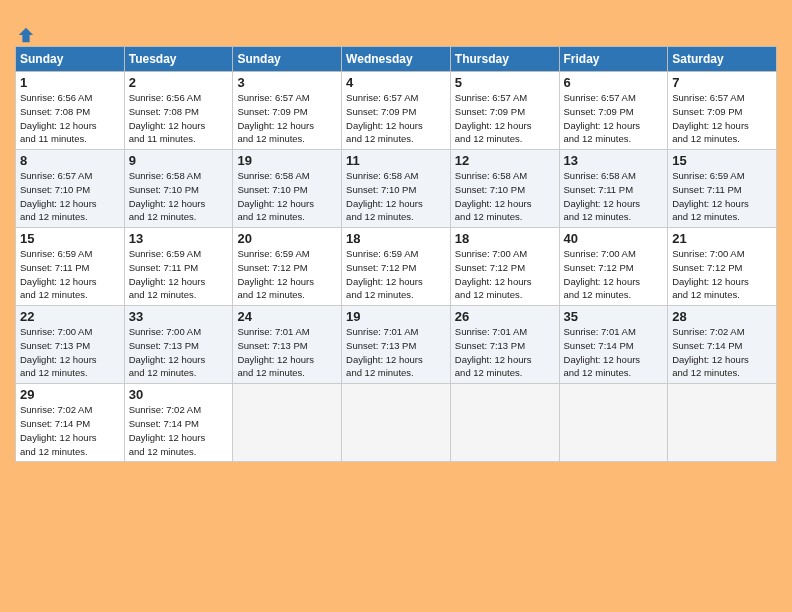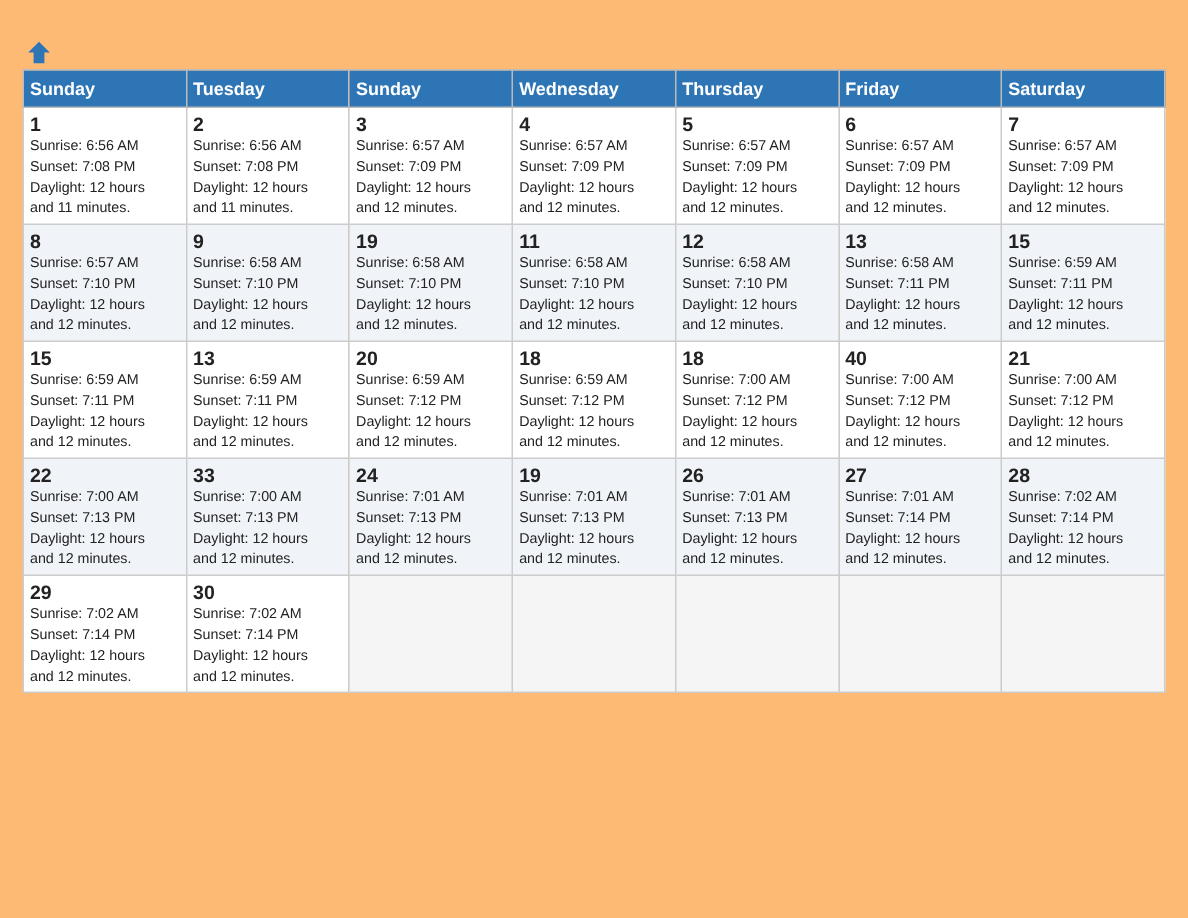--- a/index.html
+++ b/index.html
@@ -240,21 +240,21 @@
           </td>
           <td>
             <span class="day-num">19</span>
             <div class="day-info">Sunrise: 7:01 AM<br>Sunset: 7:13 PM<br>Daylight: 12 hours<br>and 12 minutes.</div>
           </td>
           <td>
             <span class="day-num">26</span>
             <div class="day-info">Sunrise: 7:01 AM<br>Sunset: 7:13 PM<br>Daylight: 12 hours<br>and 12 minutes.</div>
           </td>
           <td>
-            <span class="day-num">27</span>
+            <span class="day-num">35</span>
             <div class="day-info">Sunrise: 7:01 AM<br>Sunset: 7:14 PM<br>Daylight: 12 hours<br>and 12 minutes.</div>
           </td>
           <td>
             <span class="day-num">28</span>
             <div class="day-info">Sunrise: 7:02 AM<br>Sunset: 7:14 PM<br>Daylight: 12 hours<br>and 12 minutes.</div>
           </td>
         </tr>
         <tr class="last-row">
           <td>
             <span class="day-num">29</span>

